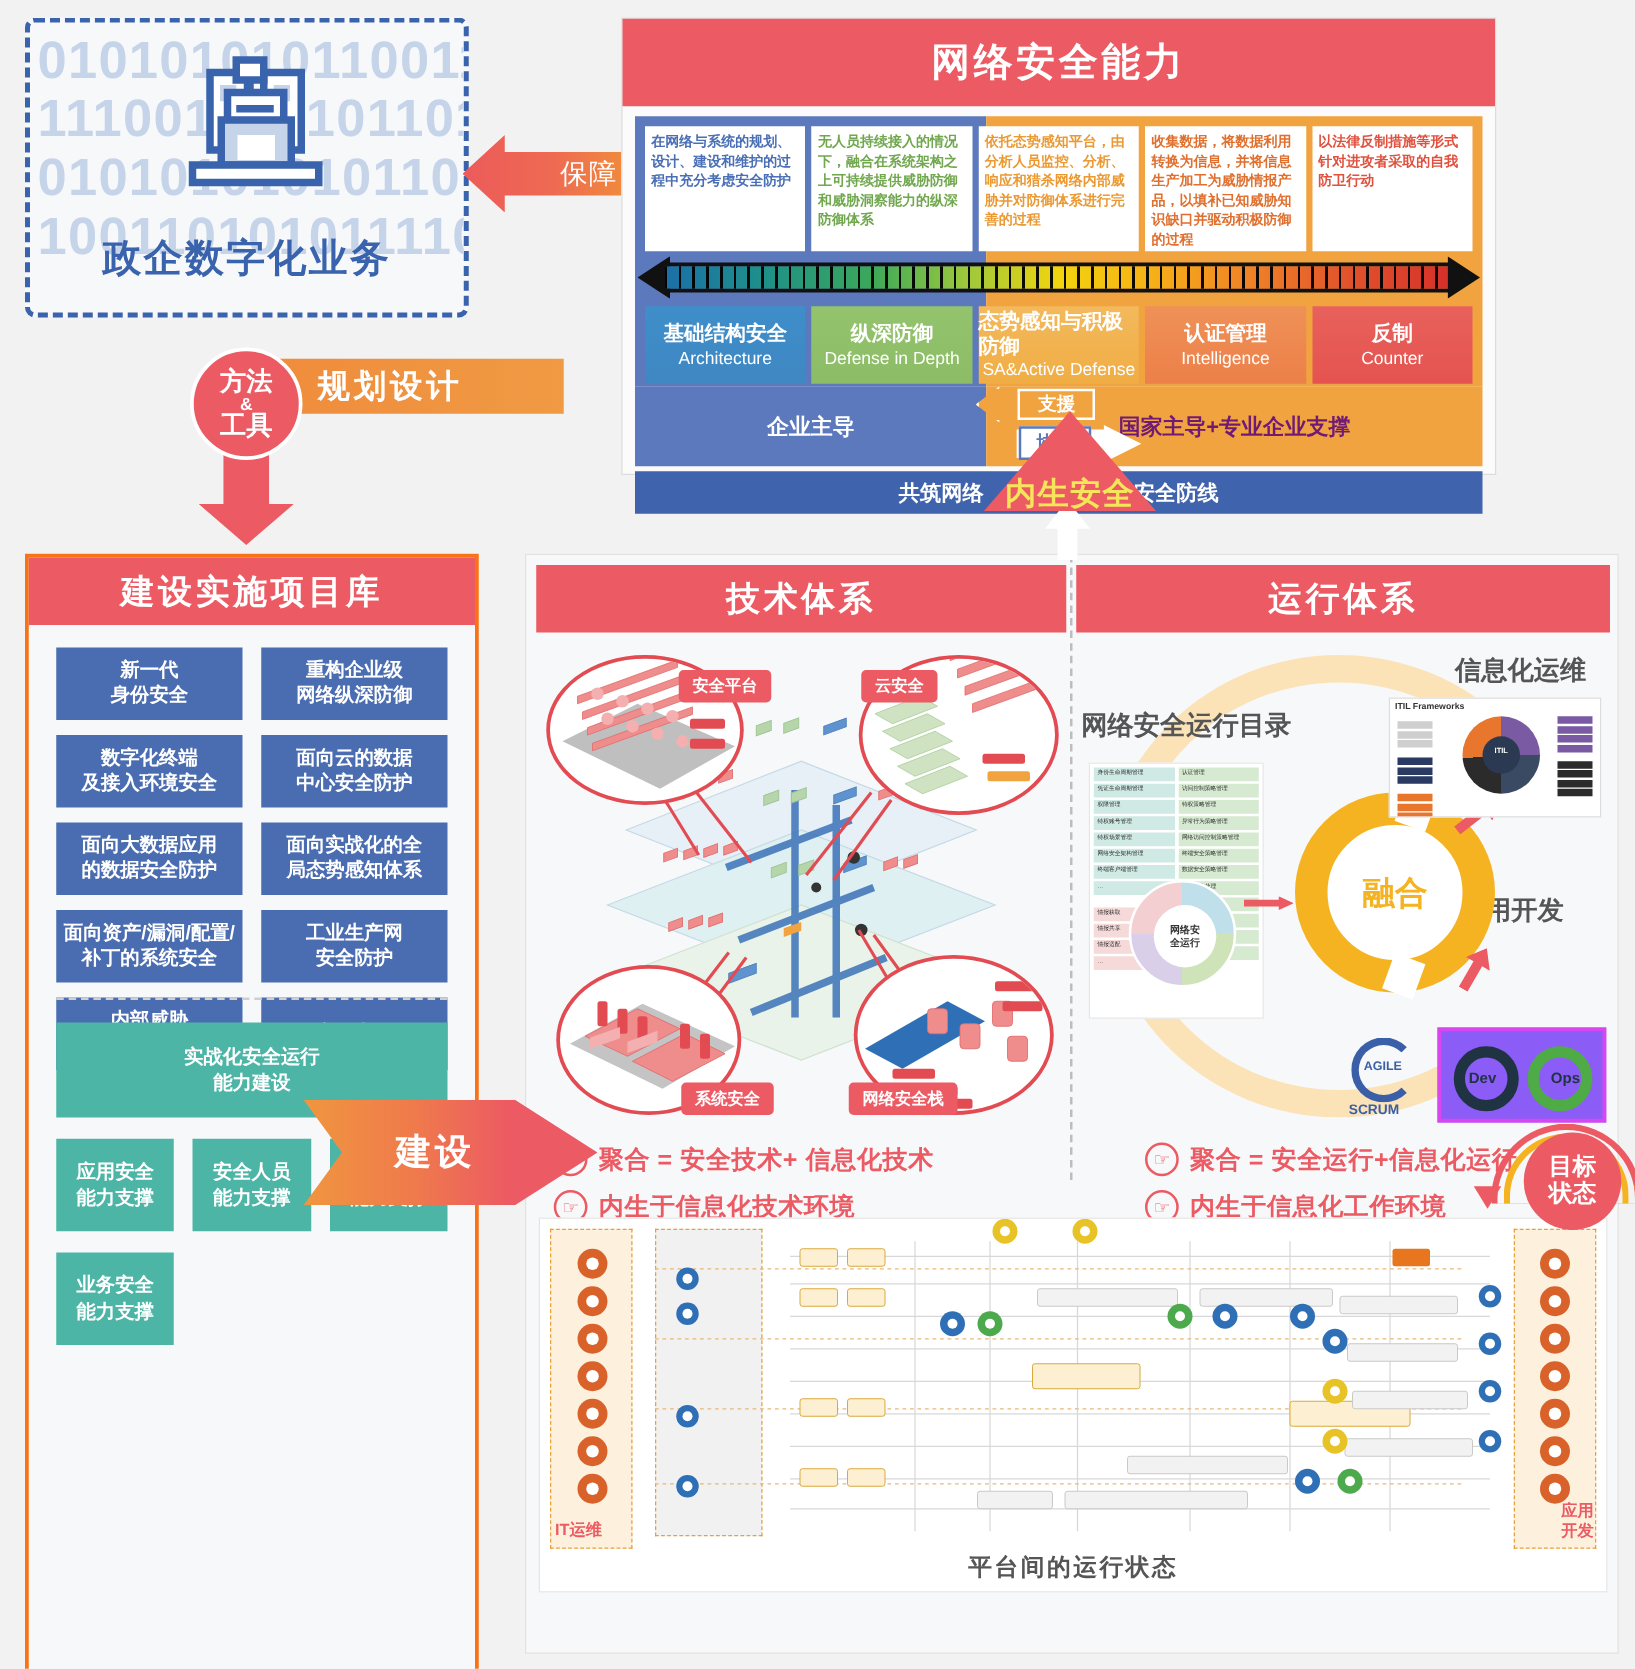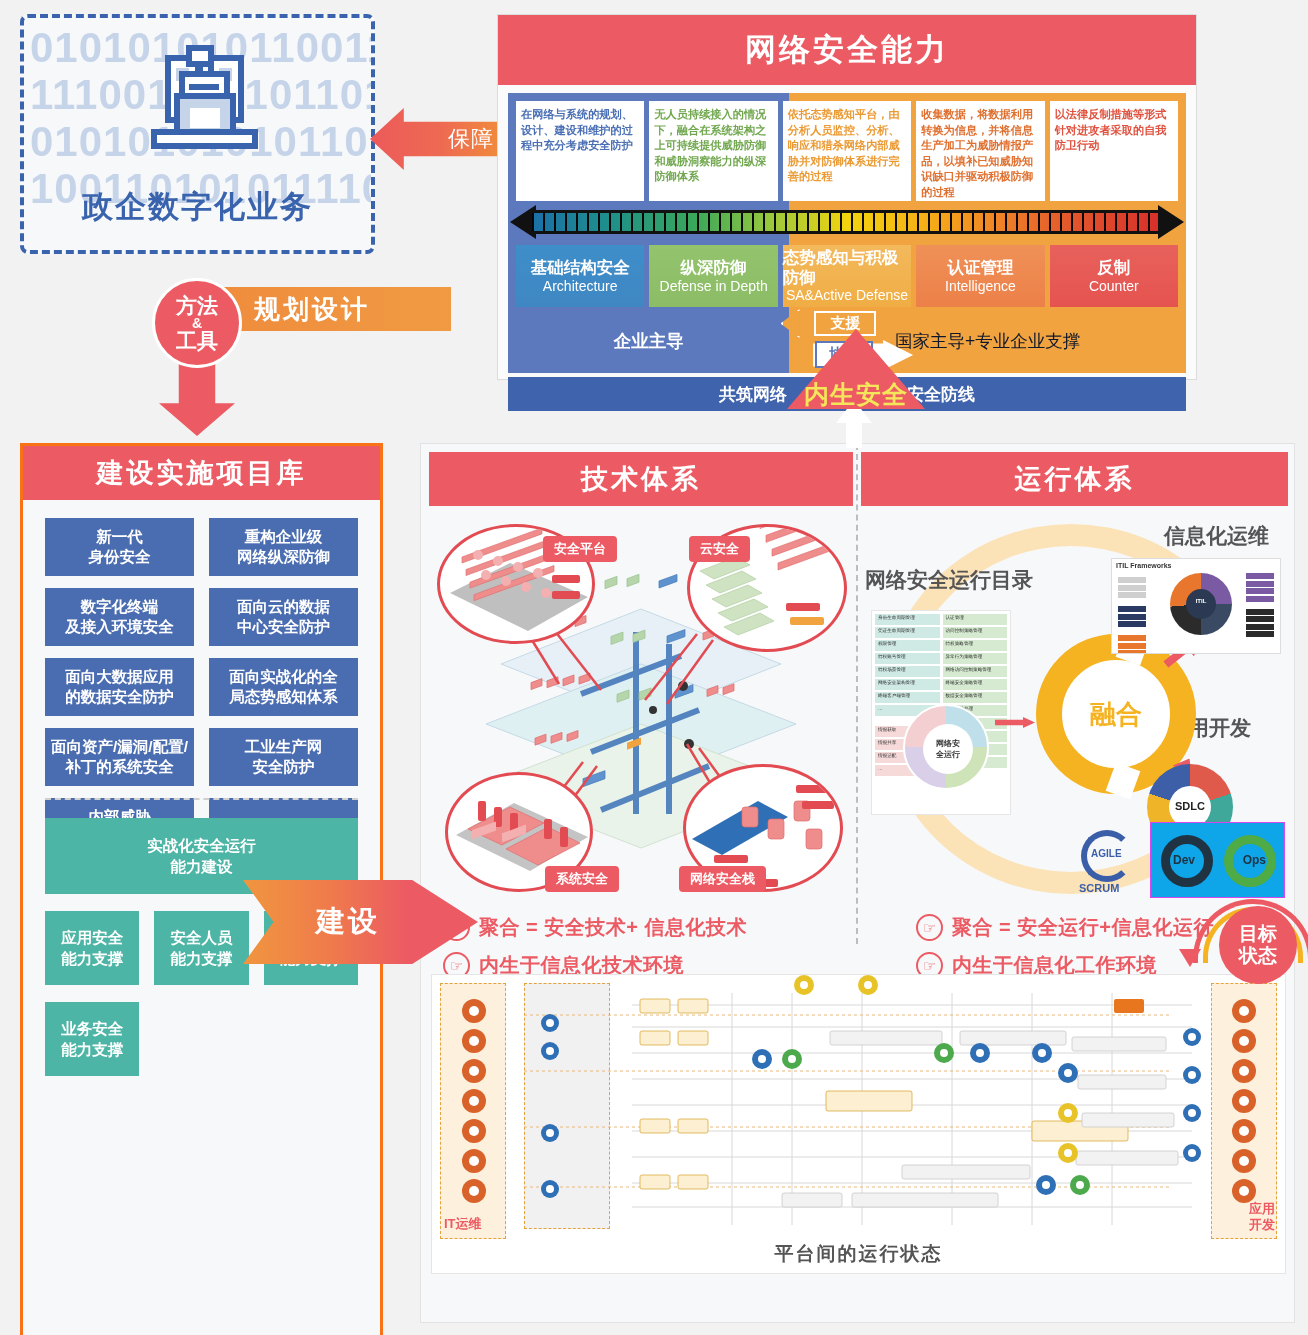--- a/index.html
+++ b/index.html
@@ -132,21 +132,21 @@
   .cap-stage .en{ font-size:14px; }
   .st0{ background: linear-gradient(180deg,#3e8ec9,#3f87c3);}
   .st1{ background: linear-gradient(180deg,#93c36d,#8cbd66);}
   .st2{ background: linear-gradient(180deg,#f3b95c,#f0ad44);}
   .st3{ background: linear-gradient(180deg,#ef9157,#ec8049);}
   .st4{ background: linear-gradient(180deg,#e8615c,#e5534f);}
 
   
   #cap-leads{ position:absolute; left:0; right:0; top:216px; height:64px; display:flex; }
   #lead-left{ flex:0 0 41.5%; background:#5d79bd; color:#fff; font-size:17.5px; font-weight:bold; }
-  #lead-right{ flex:1; background:#f0a33f; color:#0f172a; font-size:17.5px; font-weight:normal; }
+  #lead-right{ flex:1; background:#f0a33f; color:#701a75; font-size:17.5px; font-weight:bold; }
   #support-arrow{
     position:absolute; left:40.2%; top:216px; width:86px; height:29px;
     background:#f0a33f; border:2px solid #fff; z-index:4;
     clip-path: polygon(0% 50%, 22% 0%, 22% 100%);
   }
   #support-box{
     position:absolute; left:45.2%; top:218px; width:62px; height:25px;
     background:#f0a33f; border:2px solid #fff; color:#fff;
     font-size:15px; font-weight:bold; z-index:5;
   }
@@ -340,21 +340,21 @@
   #sdlc::after{
     content:''; position:absolute; left:22px; top:22px; width:42px; height:42px;
     border-radius:50%; background:#fff;
   }
   #sdlc span{
     position:absolute; left:0; right:0; top:36px; text-align:center;
     font-size:11px; font-weight:bold; color:#222; z-index:2;
   }
   #devops{
     position:absolute; right:6px; bottom:6px; width:135px; height:76px;
-    background:#0ea5e9; border:1px solid #d946ef;text-align:right;
+    background:#8b5cf6; border:3px solid #d946ef;text-align:right;
   }
   .dev-ring{
     position:absolute; top:12px; width:52px; height:52px; border-radius:50%;
     border:9px solid #1f3342;
   }
   .ops-ring2{
     position:absolute; top:12px; right:8px; width:52px; height:52px; border-radius:50%;
     border:9px solid #4fab46;
   }
   .dev-txt{ position:absolute; top:30px; font-size:12px; font-weight:bold; }
@@ -822,23 +822,20 @@
           <div class="itil-row" style="background:#7a5ba3"></div>
           <div class="itil-row" style="background:#7a5ba3"></div>
           <div class="itil-row" style="background:#7a5ba3"></div>
           <div class="itil-row" style="background:#2b2b2b; margin-top:7px"></div>
           <div class="itil-row" style="background:#2b2b2b"></div>
           <div class="itil-row" style="background:#2b2b2b"></div>
           <div class="itil-row" style="background:#2b2b2b"></div>
         </div>
       </div>
 
-      <div id="sdlc">
-        <span>SDLC</span>
-      </div>
 
       <div id="agile">
         <div class="ring"></div>
         <div class="a">AGILE</div>
         <div class="s">SCRUM</div>
       </div>
 
       <div id="devops">
         <div class="dev-ring" style="left:10px"></div>
         <div class="ops-ring2"></div>

